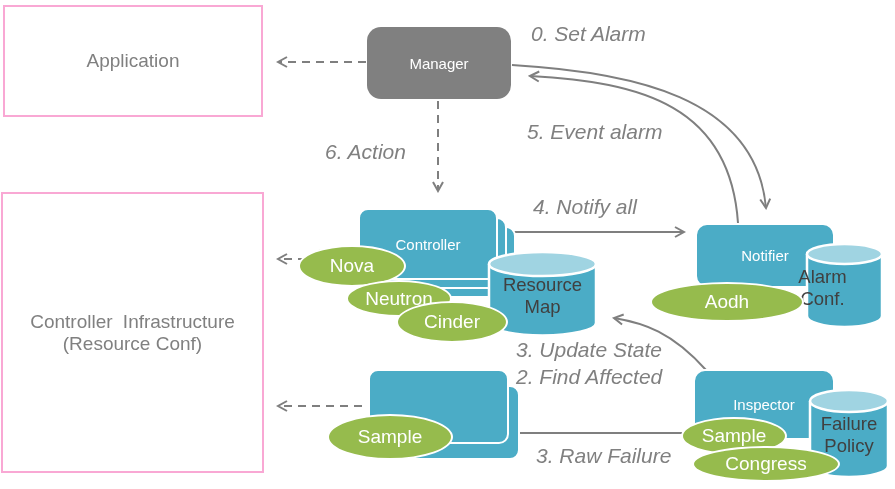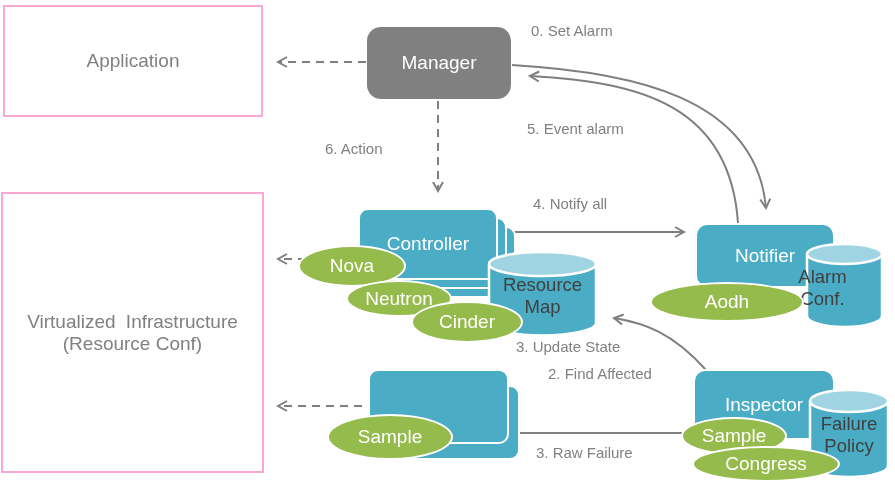--- a/index.html
+++ b/index.html
@@ -8,38 +8,38 @@
     font-family:"Liberation Sans",sans-serif;
   }
   .wires{position:absolute;left:0;top:0;z-index:1;}
   .obox{
     position:absolute;background:#fff;border:2px solid #f9a8d4;box-sizing:border-box;
     display:flex;flex-direction:column;align-items:center;justify-content:center;
     color:#808080;font-size:19px;z-index:2;text-align:center;
   }
   .vi-line1{word-spacing:5px;}
   .node{
-    position:absolute;box-sizing:border-box;color:#fff;font-size:19px;
+    position:absolute;box-sizing:border-box;color:#fff;font-size:15px;
     display:flex;align-items:center;justify-content:center;text-align:center;
   }
   .gray-node{background:#808080;border-radius:14px;z-index:4;}
   .blue{background:#4BACC6;border:2px solid #fff;border-radius:10px;}
   .layer{position:absolute;box-sizing:border-box;background:#4BACC6;border:2px solid #fff;border-radius:10px;}
   .g-ell{
     position:absolute;box-sizing:border-box;background:#96BB4D;border:2.5px solid #fff;
     border-radius:50%;display:flex;align-items:center;justify-content:center;
     color:#fff;font-size:19px;z-index:6;
   }
   .cyl{position:absolute;z-index:5;}
   .cyl-label{
     position:absolute;z-index:5;color:#404040;font-size:18.5px;line-height:22px;
     text-align:center;pointer-events:none;
   }
   .flow-label{
-    position:absolute;color:#808080;font-size:15px;white-space:nowrap;z-index:7;
+    position:absolute;color:#808080;font-size:21px;white-space:nowrap;z-index:7;font-style:italic;
   }
 </style>
 </head>
 <body>
 
 <div class="canvas">
 
   <svg class="wires" width="895" height="489">
     <defs>
       <marker id="arw" viewBox="0 0 14 14" refX="12" refY="7" markerWidth="14" markerHeight="14" markerUnits="userSpaceOnUse" orient="auto-start-reverse">
@@ -55,21 +55,21 @@
     <path d="M512,65 C630,72 756,96 766,208" stroke="#7F7F7F" stroke-width="2" fill="none" marker-end="url(#arw)"></path>
     <path d="M738,223 C730,106 642,82 530,76" stroke="#7F7F7F" stroke-width="2" fill="none" marker-end="url(#arw)"></path>
     <path d="M706,370 C672,332 644,323 614,318" stroke="#7F7F7F" stroke-width="2" fill="none" marker-end="url(#arw)"></path>
   </svg>
 
   <div class="obox" style="left:3px;top:5px;width:260px;height:112px;">
     <span>Application</span>
   </div>
 
   <div class="obox" style="left:1px;top:192px;width:263px;height:281px;">
-    <div class="vi-line1">Virtualized Infrastructure</div>
+    <div class="vi-line1">Controller Infrastructure</div>
     <div>(Resource Conf)</div>
   </div>
 
   <div class="node gray-node" style="left:367px;top:27px;width:144px;height:72px;">
     <span>Manager</span>
   </div>
 
   <div class="layer" style="left:376px;top:226px;width:140px;height:72px;z-index:2;"></div>
   <div class="layer" style="left:367px;top:217px;width:140px;height:72px;z-index:3;"></div>
   <div class="node blue" style="left:358px;top:208px;width:140px;height:72px;z-index:4;">
@@ -113,37 +113,37 @@
     <div>Failure</div>
     <div>Policy</div>
   </div>
 
   <div class="g-ell" style="left:298px;top:245px;width:108px;height:42px;">
     <span>Nova</span>
   </div>
   <div class="g-ell" style="left:346px;top:280px;width:106px;height:37px;">
     <span>Neutron</span>
   </div>
-  <div class="g-ell" style="left:411px;top:301px;width:112px;height:42px;">
+  <div class="g-ell" style="left:396px;top:301px;width:112px;height:42px;">
     <span>Cinder</span>
   </div>
   <div class="g-ell" style="left:650px;top:282px;width:154px;height:40px;">
     <span>Aodh</span>
   </div>
   <div class="g-ell" style="left:327px;top:414px;width:126px;height:46px;">
     <span>Sample</span>
   </div>
   <div class="g-ell" style="left:681px;top:417px;width:106px;height:38px;">
     <span>Sample</span>
   </div>
   <div class="g-ell" style="left:692px;top:446px;width:148px;height:36px;z-index:6;">
     <span>Congress</span>
   </div>
 
   <div class="flow-label" style="left:531px;top:22px;">0. Set Alarm</div>
   <div class="flow-label" style="left:325px;top:126px;margin-top:14px;">6. Action</div>
   <div class="flow-label" style="left:527px;top:120px;">5. Event alarm</div>
   <div class="flow-label" style="left:533px;top:195px;">4. Notify all</div>
   <div class="flow-label" style="left:516px;top:338px;">3. Update State</div>
-  <div class="flow-label" style="left:516px;top:365px;margin-left:32px;">2. Find Affected</div>
+  <div class="flow-label" style="left:516px;top:365px;">2. Find Affected</div>
   <div class="flow-label" style="left:536px;top:444px;">3. Raw Failure</div>
 
 </div>
 
 </body></html>

